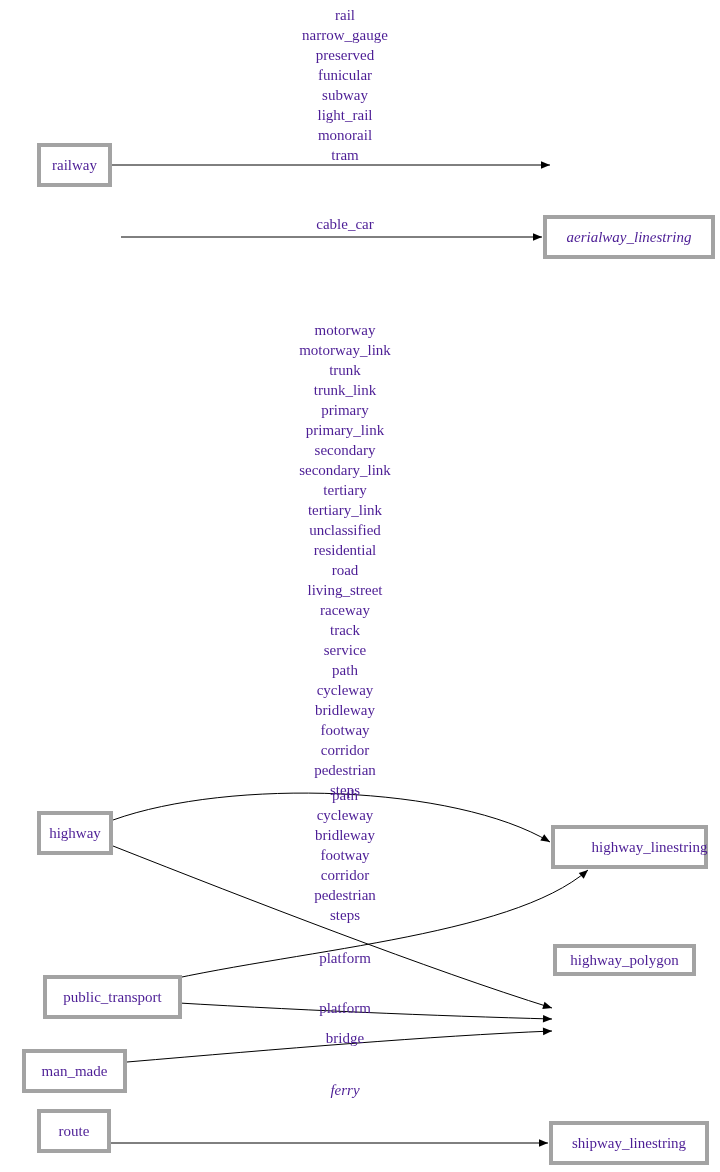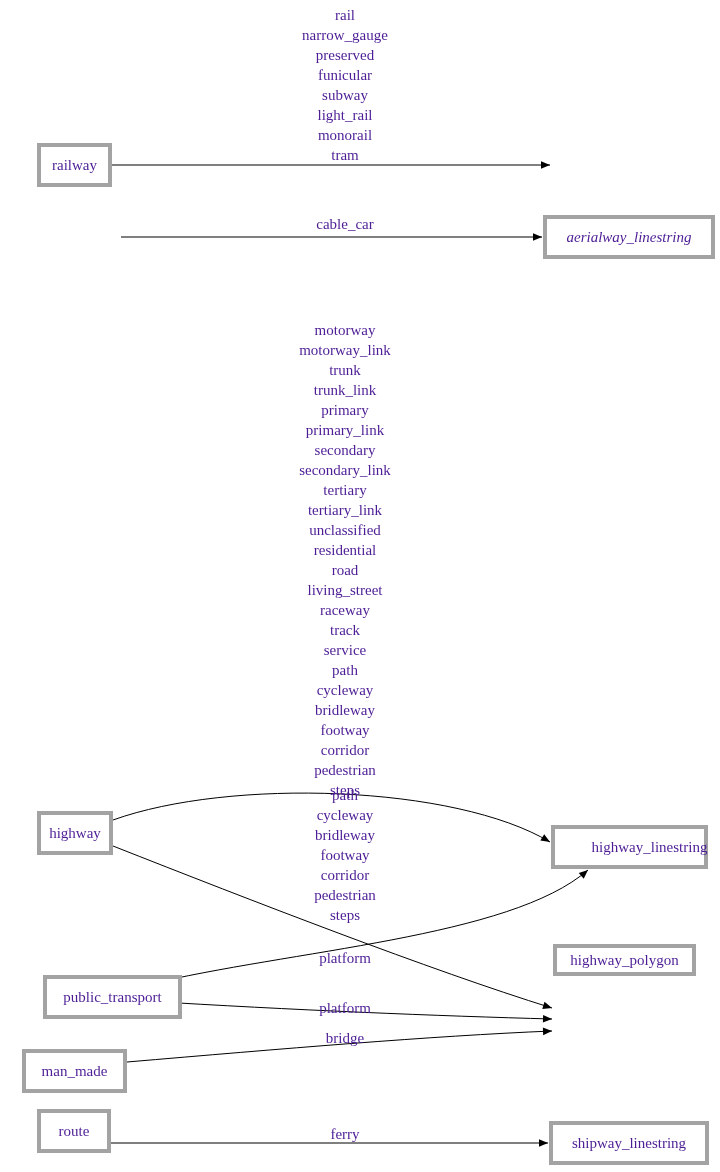--- a/index.html
+++ b/index.html
@@ -103,21 +103,21 @@
 corridor
 pedestrian
 steps</div>
 
   <div class="edge-label" style="left:345px; top:948px;">platform</div>
 
   <div class="edge-label" style="left:345px; top:998px;">platform</div>
 
   <div class="edge-label" style="left:345px; top:1028px;">bridge</div>
 
-  <div class="edge-label" style="left:345px; top:1124px;">ferry</div>
+  <div class="edge-label" style="left:345px; top:1080px;font-style:italic;">ferry</div>
 
   <div class="node" style="left:37px; top:143px; width:75px; height:44px;">railway</div>
 
 
 
   <div class="node" style="left:543px; top:215px; width:172px; height:44px;font-style:italic;">aerialway_linestring</div>
 
   <div class="node" style="left:37px; top:811px; width:76px; height:44px;">highway</div>
 
   <div class="node" style="left:551px; top:825px; width:157px; height:44px;padding-left:40px;">highway_linestring</div>

